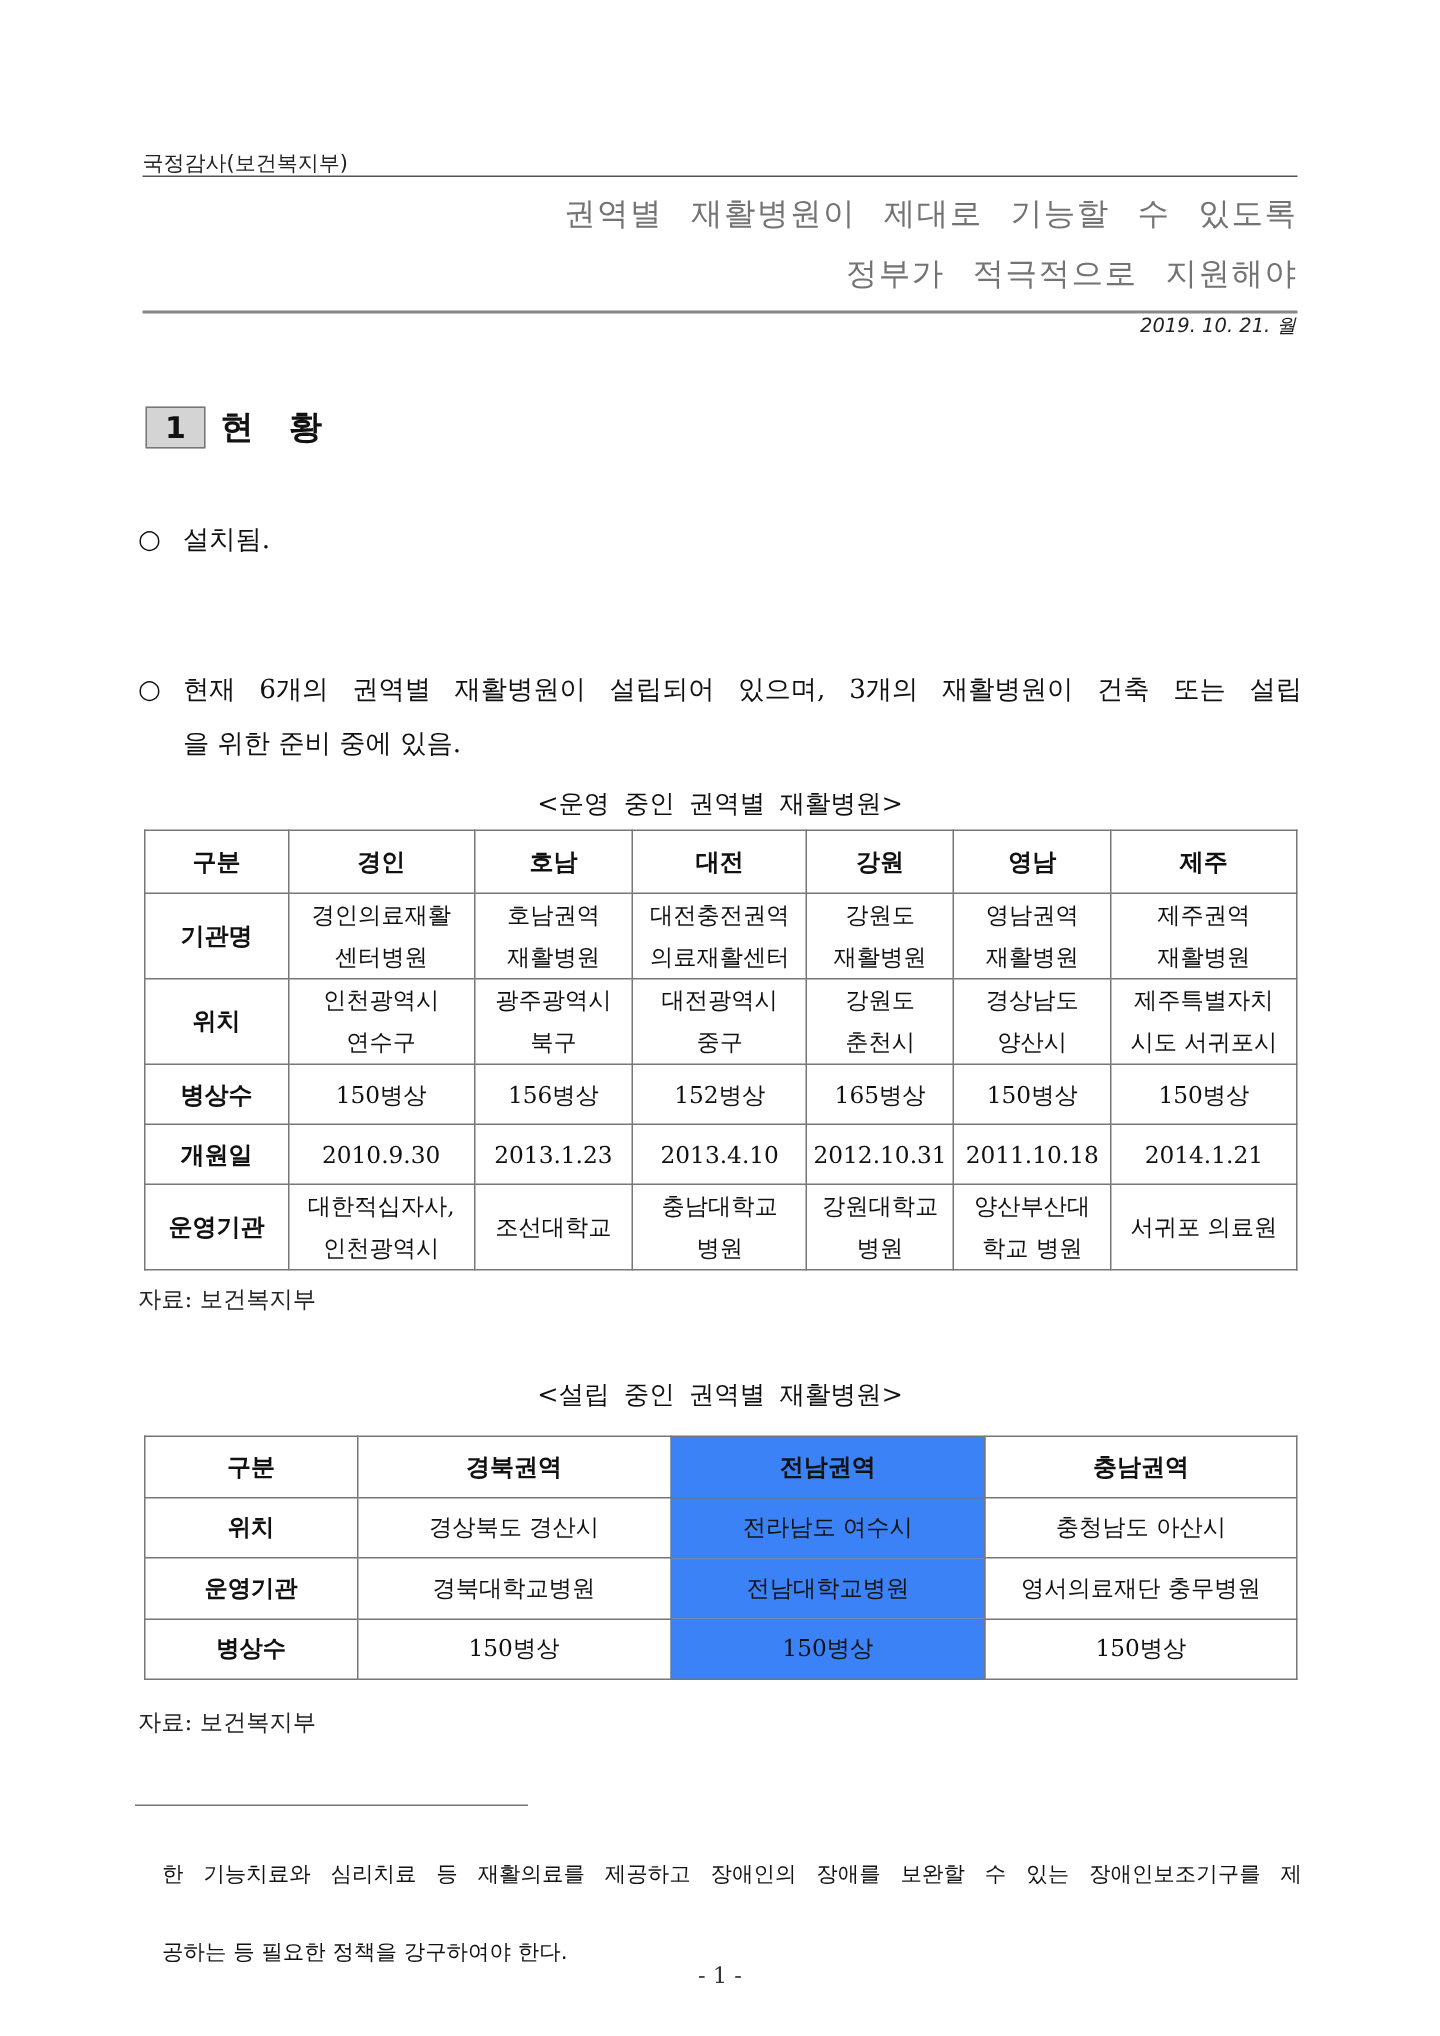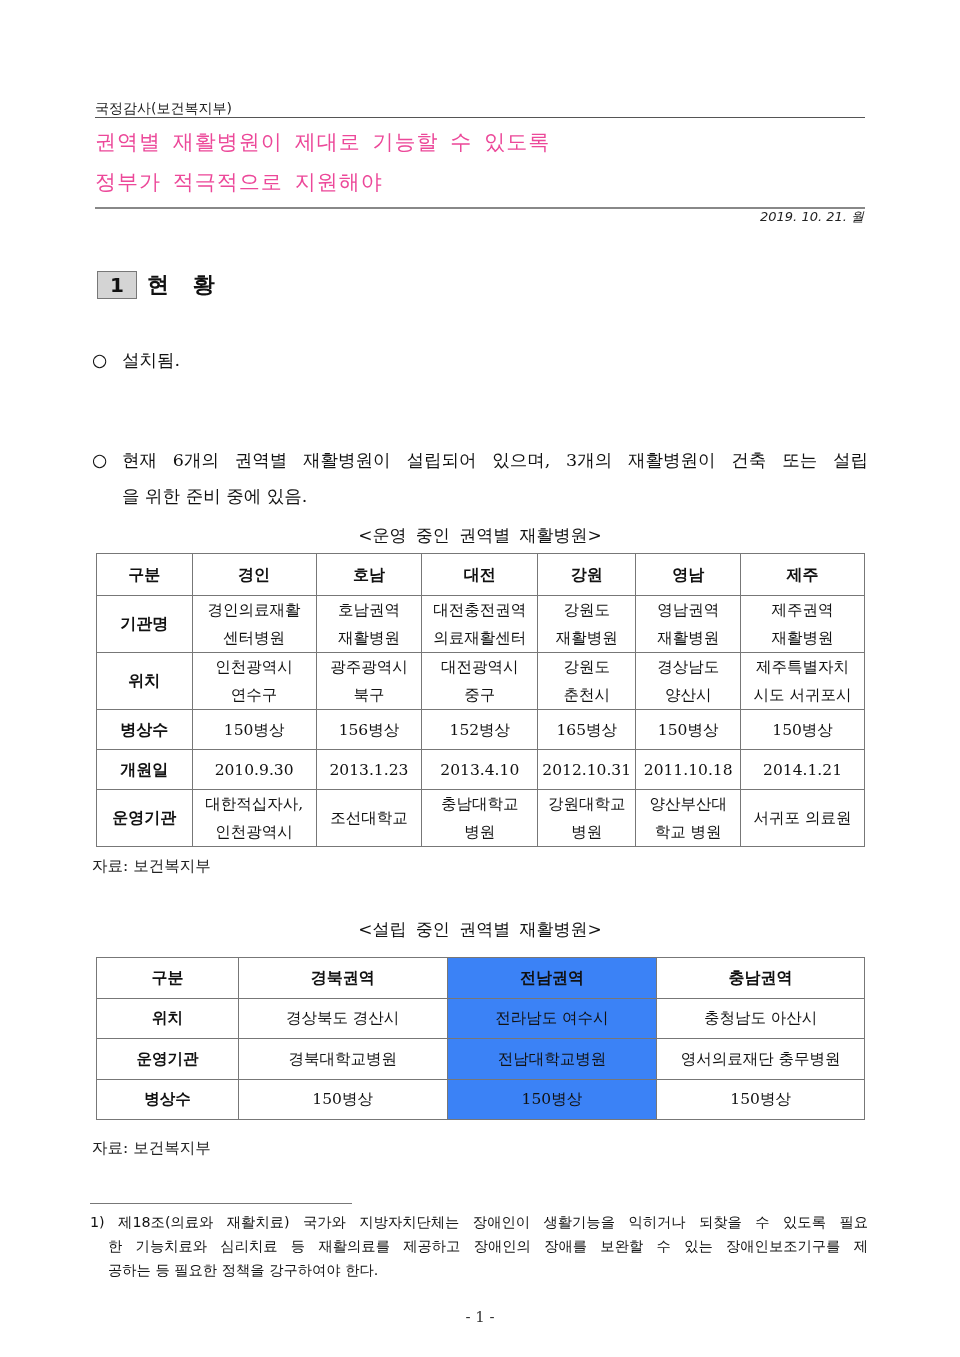--- a/index.html
+++ b/index.html
@@ -4,21 +4,21 @@
 <style>
   * { box-sizing: border-box; margin: 0; padding: 0; }
   html, body { width: 960px; height: 1357px; background: #ffffff; }
   body { position: relative; font-family: "DejaVu Serif", serif; color: #111; overflow: hidden; }
 
   .header-label { position: absolute; left: 95px; top: 100px; font-family: "DejaVu Sans", sans-serif; font-size: 14px; color: #222; }
   .rule { position: absolute; left: 95px; width: 770px; height: 1px; background: #555; }
   .rule.top { top: 117px; }
   .rule.mid { top: 207px; height: 2px; background: #888; }
 
-  .title { position: absolute; left: 95px; width: 770px; text-align: left; font-family: Liberation Sans, sans-serif; font-size: 21px; color: #ec4899; letter-spacing: 1px; word-spacing: 5px; }
+  .title { position: absolute; left: 95px; width: 770px; text-align: right; font-family: Liberation Mono, monospace; font-size: 21px; color: #737373; letter-spacing: 1px; word-spacing: 5px; }
   .title.l1 { top: 128px; }
   .title.l2 { top: 168px; }
 
   .date { position: absolute; right: 96px; top: 208px; font-family: "DejaVu Sans", sans-serif; font-size: 13px; color: #222; font-style: italic; }
 
   .section { position: absolute; left: 97px; top: 270px; display: flex; align-items: center; }
   .section-num { width: 40px; height: 28px; background: #d4d4d4; border: 1px solid #777; font-family: "DejaVu Sans", sans-serif; font-weight: bold; font-size: 20px; text-align: center; line-height: 26px; }
   .section-title { margin-left: 10px; font-family: "DejaVu Sans", sans-serif; font-weight: bold; font-size: 22px; letter-spacing: 8px; }
 
   .bullet { position: absolute; left: 92px; width: 776px; font-size: 17.5px; line-height: 36px; color: #111; }
@@ -45,21 +45,21 @@
   .t2 th { font-size: 16px; }
   .hl { background: #3b82f6; }
 
   .source { position: absolute; left: 92px; font-size: 15.5px; color: #222; }
   .source.s1 { top: 856px; }
   .source.s2 { top: 1138px; }
 
   .fn-rule { position: absolute; left: 90px; top: 1203px; width: 262px; height: 1px; background: #777; }
   .footnote { position: absolute; left: 90px; top: 1210px; width: 778px; font-family: "DejaVu Sans", sans-serif; font-size: 14.3px; line-height: 24px; color: #111; }
   .footnote .fn-line { display: block; text-align: justify; text-align-last: justify; }
-  .footnote .fn-indent { padding-left: 18px; }
+  .footnote .fn-indent { padding-left: 18px; margin-top: 28px; }
   .footnote .fn-last { text-align-last: left; }
 
   .page-num { position: absolute; left: 0; width: 960px; top: 1308px; text-align: center; font-size: 15px; color: #333; }
 </style>
 </head>
 <body>
 
 <div class="header-label">국정감사(보건복지부)</div>
 <div class="rule top"></div>
 <div class="title l1">권역별 재활병원이 제대로 기능할 수 있도록</div>
@@ -241,18 +241,17 @@
     <td class="hl">150병상</td>
     <td>150병상</td>
   </tr>
 </tbody>
   </table>
 
 <div class="source s2">자료: 보건복지부</div>
 
 <div class="fn-rule"></div>
 <div class="footnote">
-  <span class="fn-line">1) 제18조(의료와 재활치료) 국가와 지방자치단체는 장애인이 생활기능을 익히거나 되찾을 수 있도록 필요</span>
   <span class="fn-line fn-indent">한 기능치료와 심리치료 등 재활의료를 제공하고 장애인의 장애를 보완할 수 있는 장애인보조기구를 제</span>
   <span class="fn-line fn-indent fn-last">공하는 등 필요한 정책을 강구하여야 한다.</span>
 </div>
 
 <div class="page-num">- 1 -</div>
 
 </body></html>

